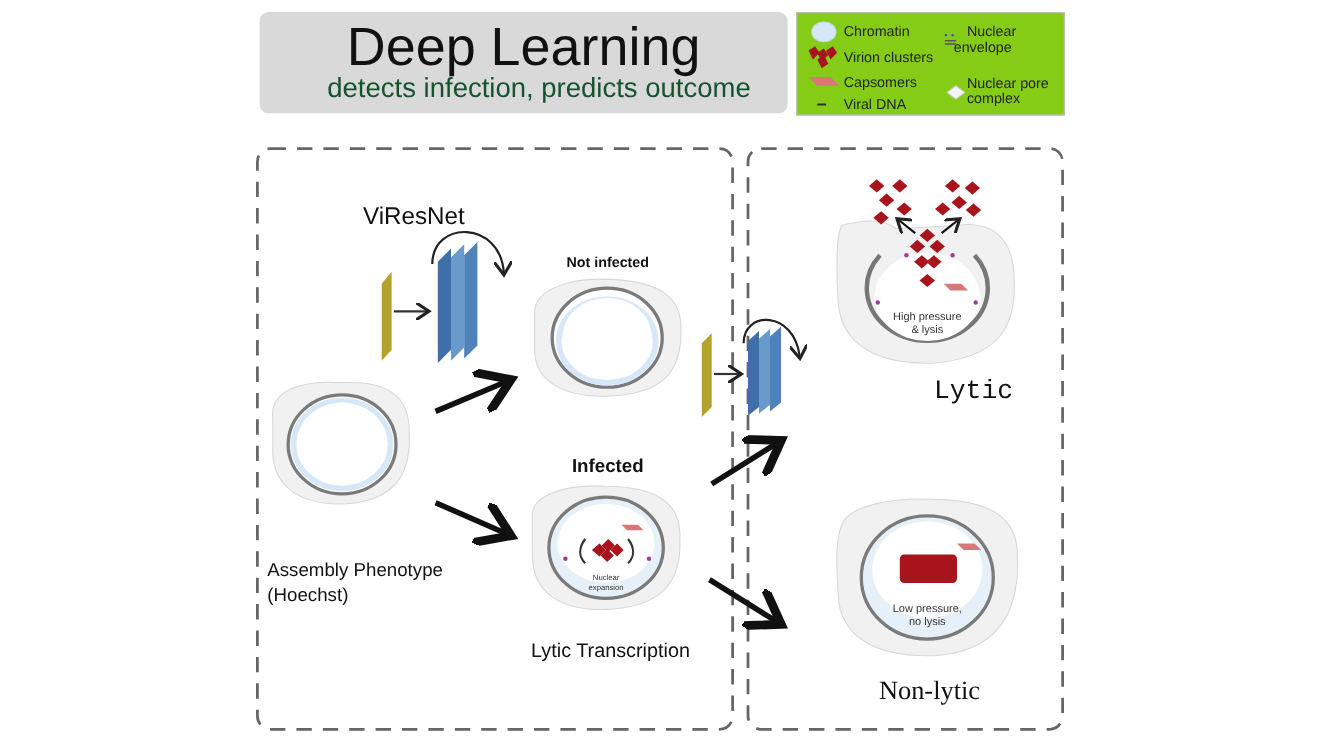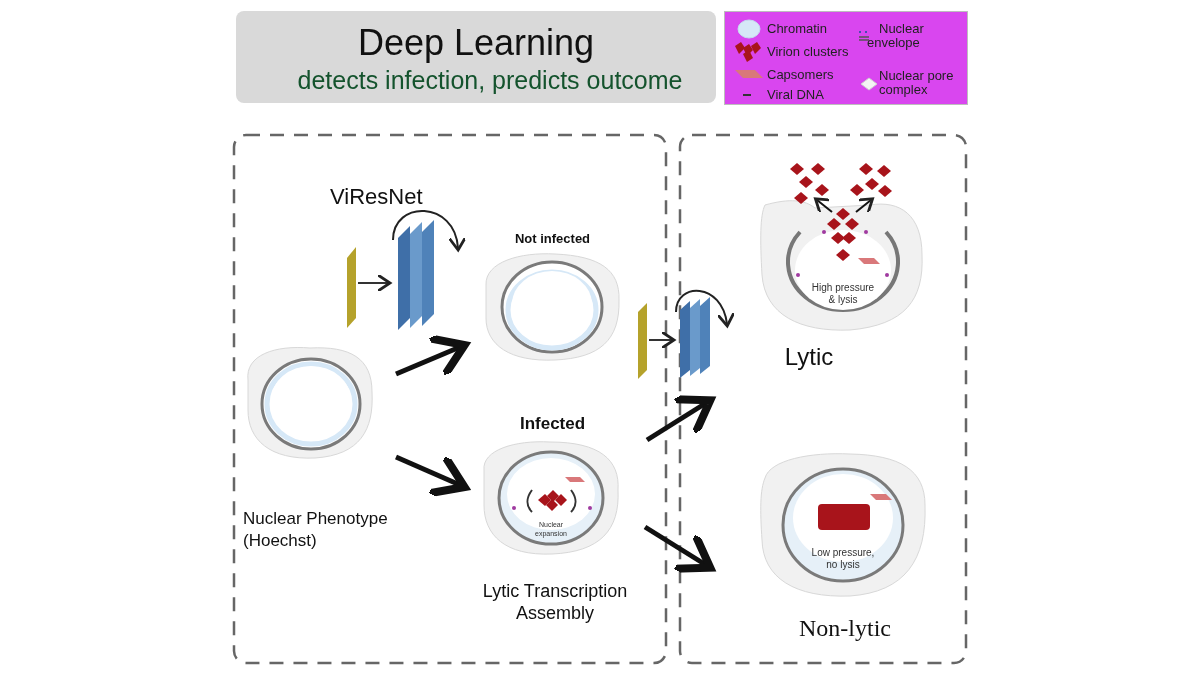--- a/index.html
+++ b/index.html
@@ -1,21 +1,21 @@
 <!DOCTYPE html>
 <html><head>
 <meta charset="utf-8">
 <style>
   html, body { margin:0; padding:0; background:#ffffff; }
   body { width:1200px; height:675px; position:relative; overflow:hidden; font-family:"Liberation Sans", sans-serif; color:#1a1a1a; }
   .abs { position:absolute; }
   #title-box { left:236px; top:11px; width:480px; height:92px; background:#d9d9d9; border-radius:8px; text-align:center; }
-  #title-main { font-size:36px; line-height:44px; margin-top:10px; color:#111; }
+  #title-main { font-size:49px; line-height:44px; margin-top:10px; color:#111; }
   #title-sub { font-size:25px; line-height:30px; color:#14532d;padding-left:28px; }
-  #legend { left:724px; top:11px; width:242px; height:92px; border:1px solid #bdbdbd; background:#d946ef; }
+  #legend { left:724px; top:11px; width:242px; height:92px; border:1px solid #bdbdbd; background:#84cc16; }
   .leg-text { font-size:13px; line-height:14px; color:#222; position:absolute; }
   .label { position:absolute; text-align:center; color:#111; }
   svg text { font-family:"Liberation Sans", sans-serif; }
   #diagram { position:absolute; left:0; top:0; }
 </style>
 </head>
 <body>
 
 <div id="title-box" class="abs">
   <div id="title-main">Deep Learning</div>
@@ -164,21 +164,20 @@
     <polygon points="870,494 886,494 892,500 876,500" fill="#d9787a"></polygon>
     <text x="843" y="556" font-size="10" text-anchor="middle" fill="#333">Low pressure,</text>
     <text x="843" y="568" font-size="10" text-anchor="middle" fill="#333">no lysis</text>
   </g>
 </svg>
 
 <div class="label" style="left:330px;top:184px;font-size:22px;">ViResNet</div>
 <div class="label" style="left:470px;top:231px;width:165px;font-size:13px;font-weight:bold;">Not infected</div>
 <div class="label" style="left:470px;top:414px;width:165px;font-size:17px;font-weight:bold;">Infected</div>
 <div class="label" style="left:243px;top:508px;text-align:left;font-size:17px;line-height:22px;">
-  <div>Nuclear Phenotype</div>
+  <div>Assembly Phenotype</div>
   <div>(Hoechst)</div>
 </div>
 <div class="label" style="left:455px;top:580px;width:200px;font-size:18px;line-height:22px;">
   <div>Lytic Transcription</div>
-  <div>Assembly</div>
 </div>
-<div class="label" style="left:744px;top:343px;width:130px;font-size:24px;">Lytic</div>
+<div class="label" style="left:820px;top:343px;width:130px;font-size:24px;font-family:Liberation Mono, monospace;">Lytic</div>
 <div class="label" style="left:770px;top:615px;width:150px;font-size:24px;font-family:Liberation Serif, serif;">Non-lytic</div>
 
 </body></html>

